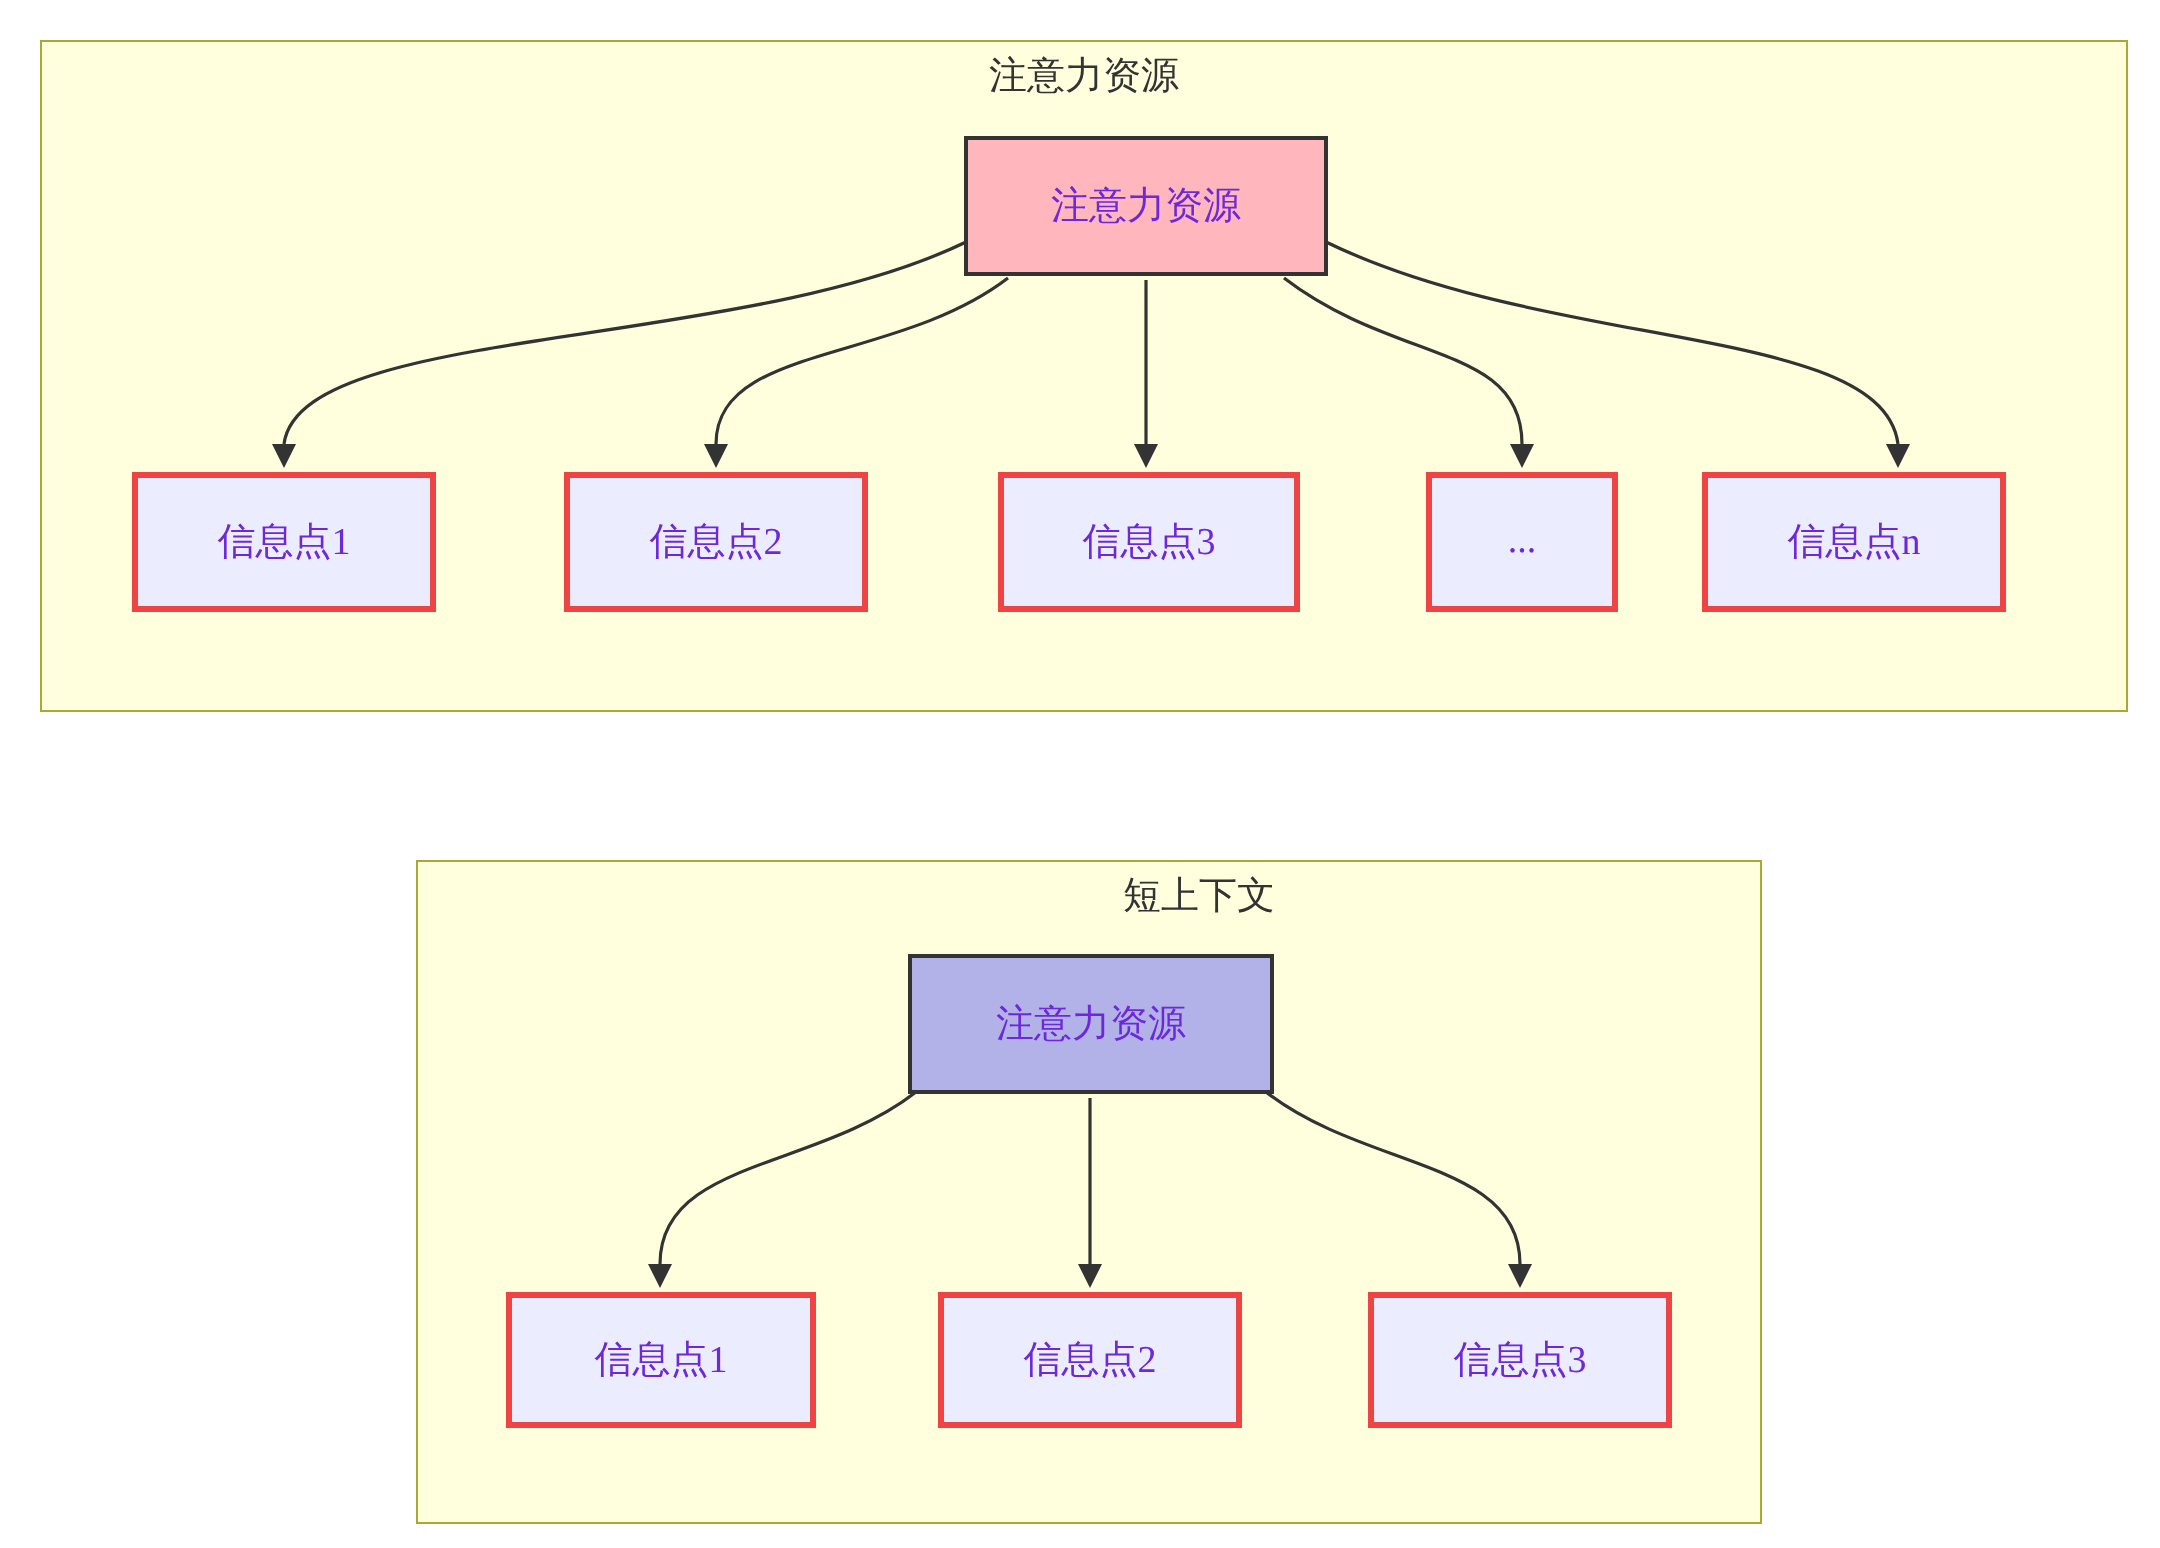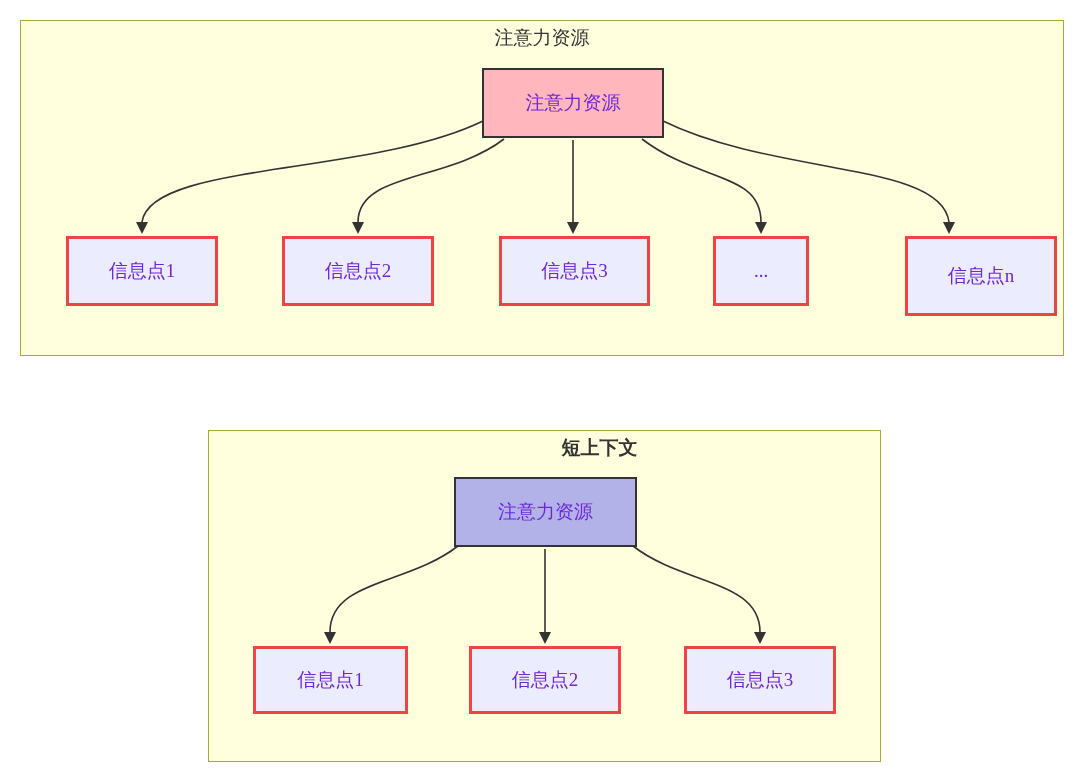--- a/index.html
+++ b/index.html
@@ -55,29 +55,29 @@
   .attention-long { background: #ffb6bc; }
   .attention-short { background: #b2b2e8; }
   .info-node {
     background: #ececff;
     border: 3px solid #ef4444;
   }
   
   .cluster-long  { left: 20px;  top: 20px;  width: 1044px; height: 336px; }
   .cluster-short { left: 208px; top: 430px; width: 673px;  height: 332px; }
   .title-long  { left: 20px;  top: 25px;  width: 1044px; }
-  .title-short { left: 208px; top: 435px; width: 783px; font-weight: bold; }
+  .title-short { left: 208px; top: 435px; width: 783px; }
   .attn-long  { left: 482px; top: 68px;  width: 182px; height: 70px; }
   .attn-short { left: 454px; top: 477px; width: 183px; height: 70px; }
   
   .ln1 { left: 66px;  top: 236px; width: 152px; height: 70px; }
   .ln2 { left: 282px; top: 236px; width: 152px; height: 70px; }
   .ln3 { left: 499px; top: 236px; width: 151px; height: 70px; }
   .ln4 { left: 713px; top: 236px; width: 96px;  height: 70px; }
-  .ln5 { left: 905px; top: 236px; width: 152px; height: 80px; }
+  .ln5 { left: 851px; top: 236px; width: 152px; height: 70px; }
   
   .sn1 { left: 253px; top: 646px; width: 155px; height: 68px; }
   .sn2 { left: 469px; top: 646px; width: 152px; height: 68px; }
   .sn3 { left: 684px; top: 646px; width: 152px; height: 68px; }
   .edge {
     fill: none;
     stroke: #333333;
     stroke-width: 1.6;
   }
   .arrowhead { fill: #333333; stroke: none; }

